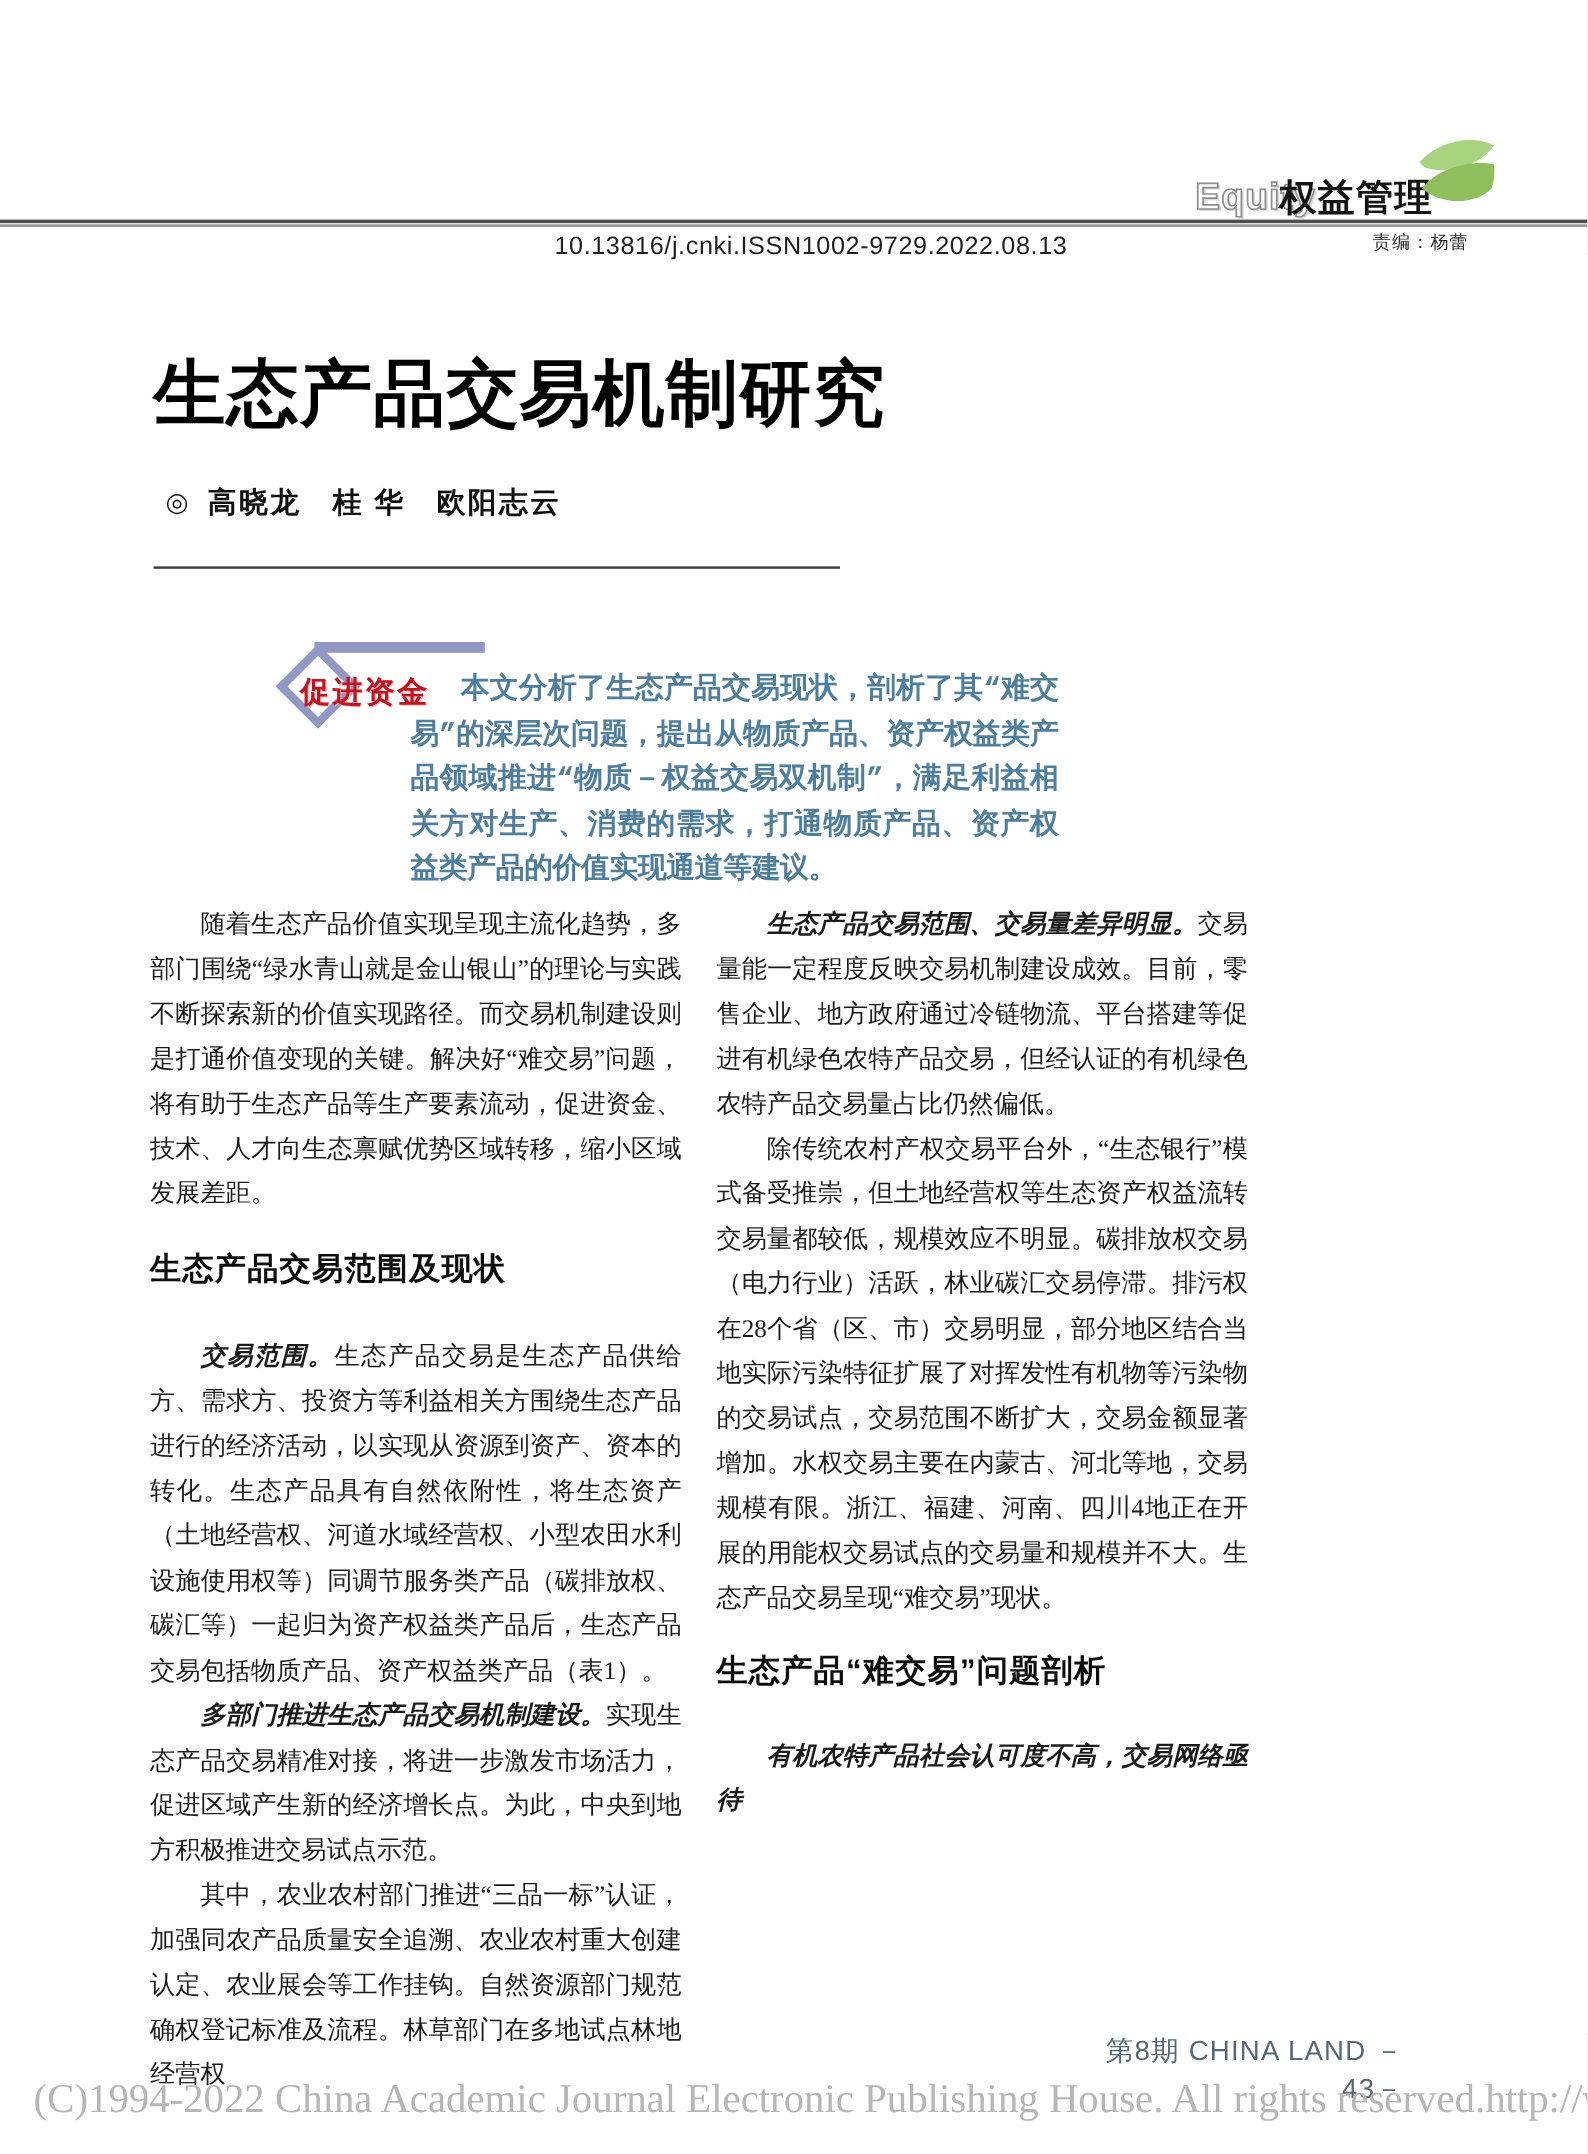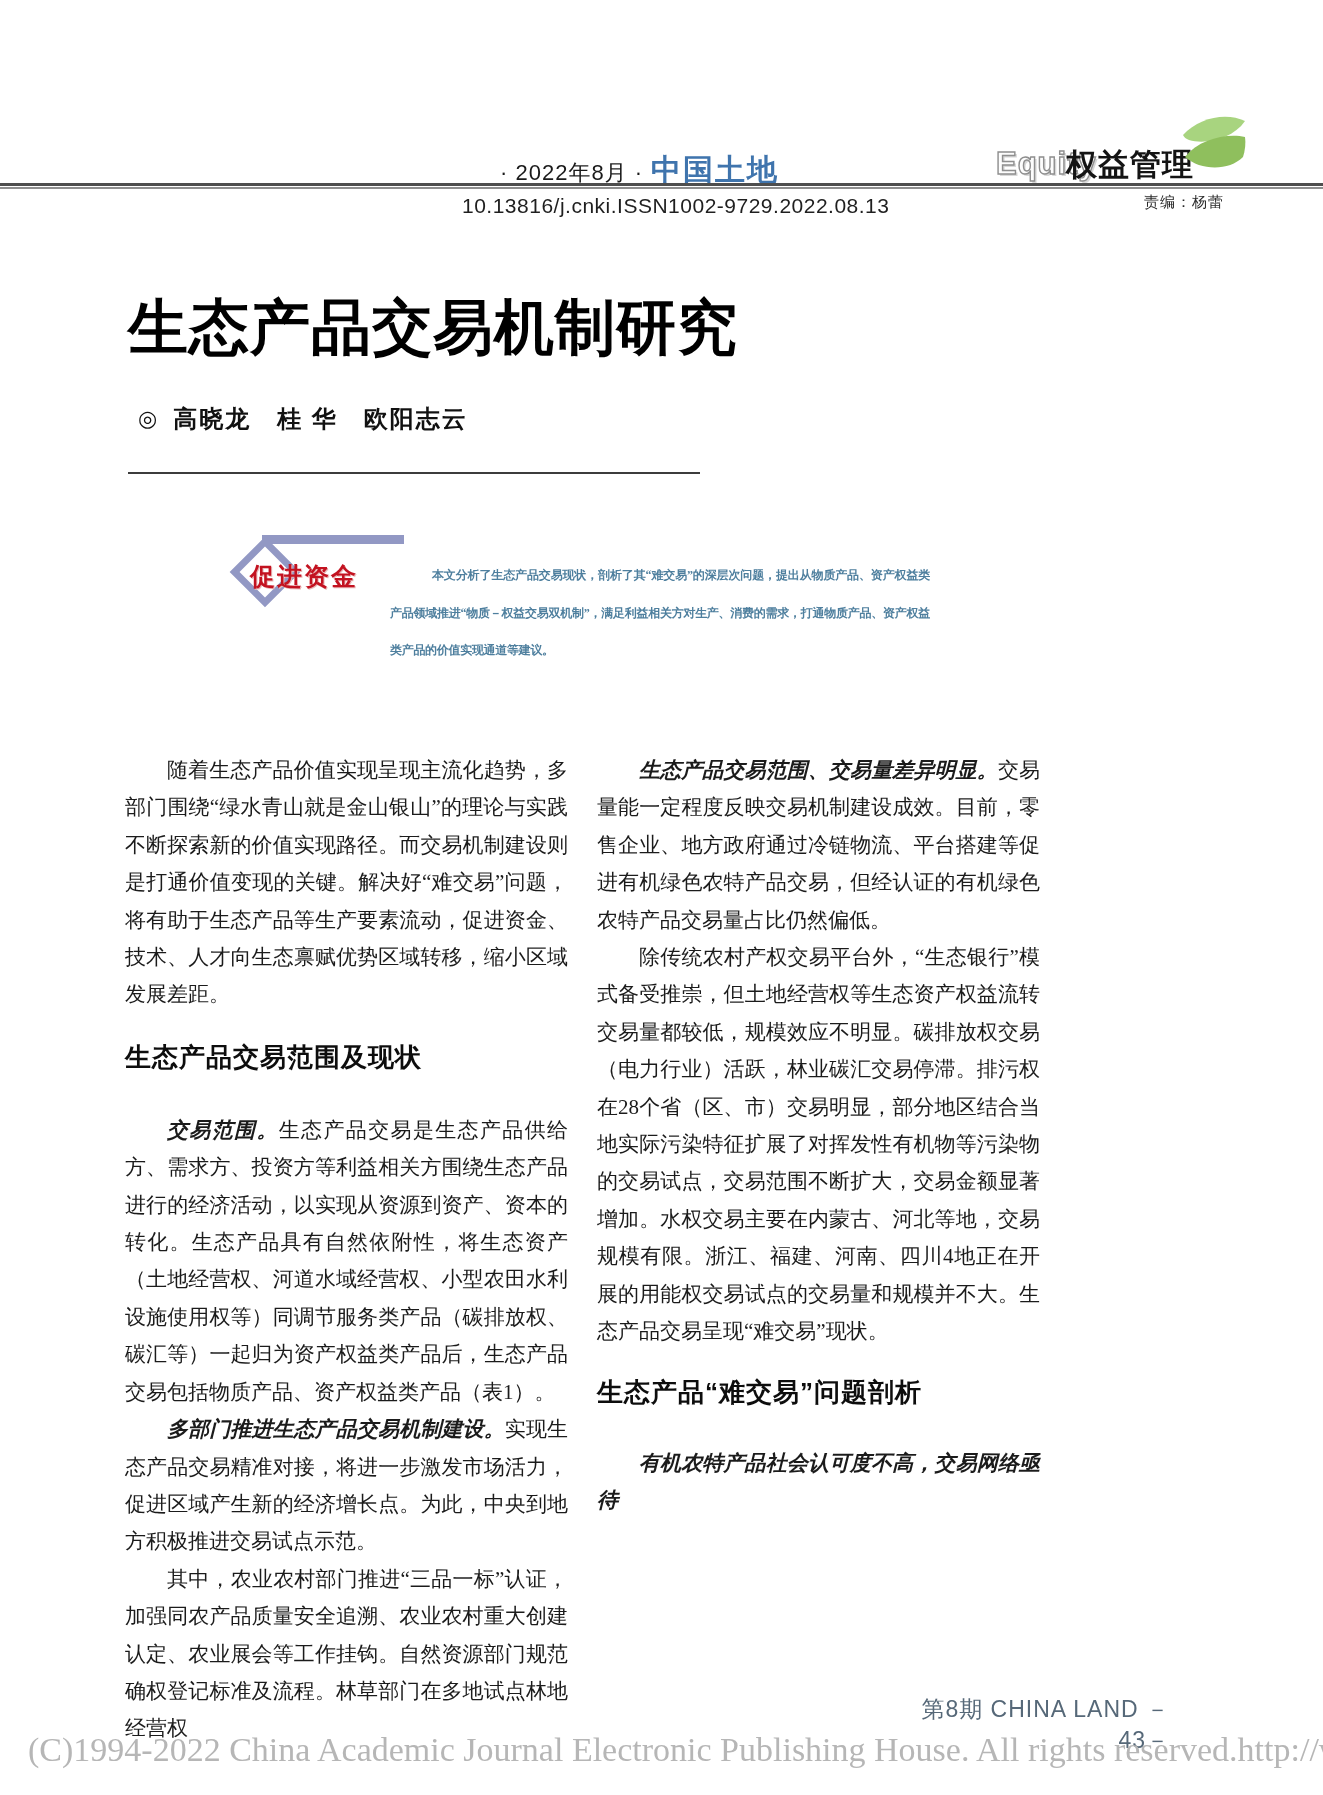--- a/index.html
+++ b/index.html
@@ -58,23 +58,23 @@
     border:7px solid #9298c4;transform:rotate(45deg);background:transparent;z-index:1;
   }
   .tip-label{
     position:absolute;left:250px;top:560px;z-index:2;
     font-family:"Liberation Sans","DejaVu Sans",sans-serif;
     font-size:25px;font-weight:700;color:#c31220;letter-spacing:2px;
     text-shadow:1px 1px 0 #e9b9b9;
   }
   .tip-text{
     position:absolute;left:342px;top:557px;width:540px;
-    font-family:Liberation Serif, serif;
-    font-size:12px;line-height:37.6px;font-weight:700;color:#4e7f9e;
-    text-align:justify;text-indent:42px;letter-spacing:-0.3px;margin-left:48px;
+    font-family:Liberation Mono, monospace;
+    font-size:24px;line-height:37.6px;font-weight:700;color:#4e7f9e;
+    text-align:justify;text-indent:42px;letter-spacing:-0.3px;
   }
   
   .col{position:absolute;top:752px;width:443px;}
   .col-left{left:125px;}
   .col-right{left:597px;}
   .col p{margin:0;font-size:21px;line-height:37.4px;text-align:justify;}
   .col p.indent{text-indent:42px;}
   .lead{font-weight:700;font-style:italic;}
   .col h2{
     font-family:"Liberation Sans","DejaVu Sans",sans-serif;
@@ -93,24 +93,20 @@
     justify-content:space-between;align-items:baseline;
     font-family:"Liberation Serif","DejaVu Serif",serif;
     font-size:34px;color:#b6b6b6;white-space:nowrap;
   }
 </style>
 </head>
 <body>
 
 <div class="page">
 
-  <div class="header-center">
-    <span class="issue-prefix">· 2022年8月 ·</span>
-    <span class="journal-name">中国土地</span>
-  </div>
 
   <span class="equity-en">Equity</span>
   <span class="equity-cn">权益管理</span>
 
   <span class="leaves">
     <svg width="68" height="64" viewBox="0 0 68 64">
       <path d="M3 23 C 19 5, 47 0, 65 9 C 53 27, 25 33, 9 28 C 6 27, 4 25, 3 23 Z" fill="#a8d47f"></path>
       <path d="M65 25 C 47 21, 19 27, 5 45 C 21 59, 49 59, 63 45 C 65 39, 66 31, 65 25 Z" fill="#8fbf5d"></path>
     </svg>
   </span>

